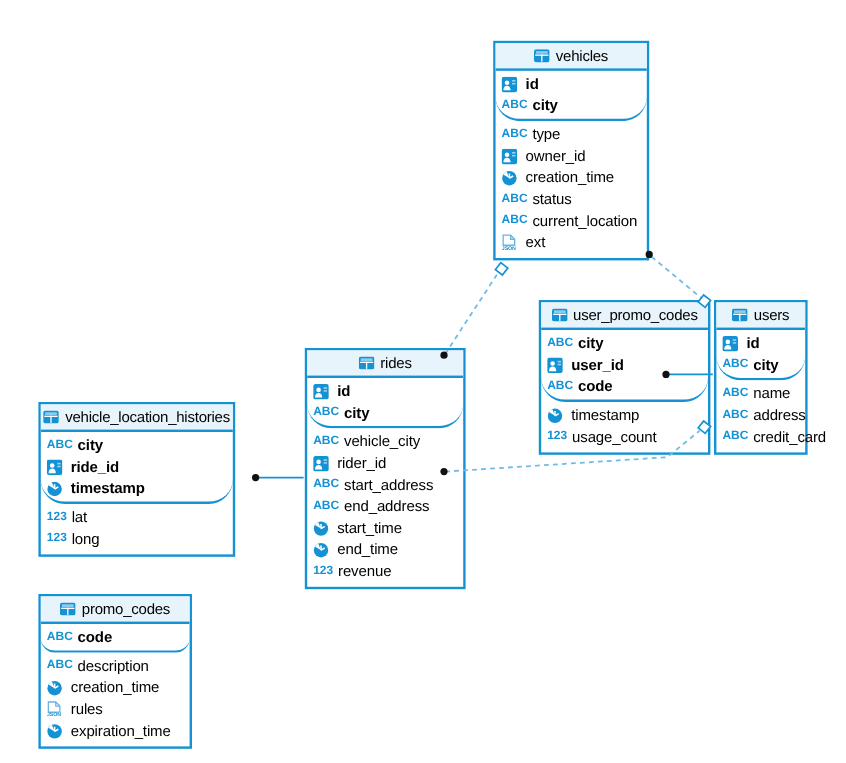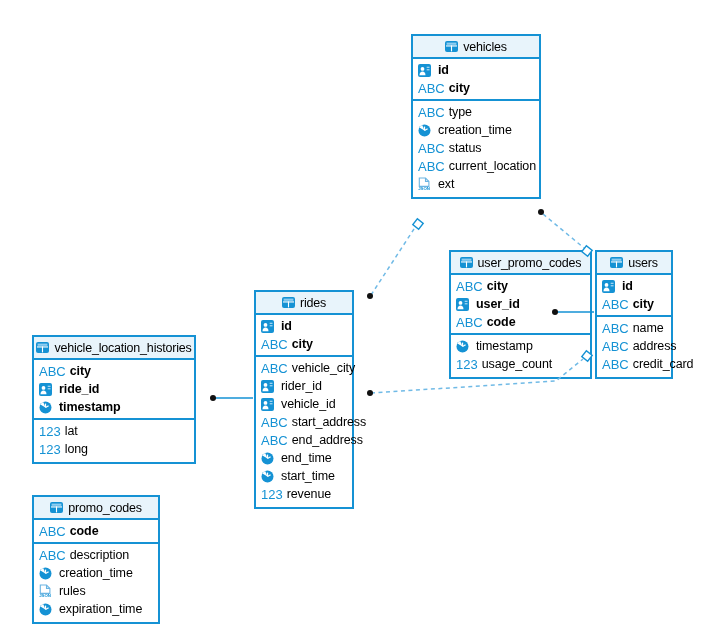--- a/index.html
+++ b/index.html
@@ -1,25 +1,25 @@
 <!DOCTYPE html>
 <html><head>
 <meta charset="utf-8">
 <style>
   html,body{margin:0;padding:0;background:#fff;}
   body{width:705px;height:636px;position:relative;font-family:"Liberation Sans",sans-serif;}
   .canvas{position:absolute;left:0;top:0;width:705px;height:636px;background:#fff;overflow:hidden;}
   .tbl{position:absolute;background:#fff;border:2px solid #1592d4;box-sizing:border-box;z-index:1;}
   .tbl-header{height:21px;border-bottom:2px solid #1592d4;background:#e8f4fb;display:flex;align-items:center;justify-content:center;gap:5px;font-size:12.5px;letter-spacing:-0.2px;color:#000;white-space:nowrap;}
-  .sec-pk{padding:2px 0;border-bottom:2px solid #1592d4;}
+  .sec-pk{padding:2px 0;border-bottom:2px solid #1592d4;border-radius:20px;}
   .sec-cols{padding:2px 0 4px;}
   .row{height:18px;display:flex;align-items:center;gap:4px;padding:0 5px;font-size:12.5px;letter-spacing:-0.1px;color:#000;white-space:nowrap;}
   .row.pk{font-weight:bold;}
   .ic{flex:0 0 16px;display:flex;align-items:center;justify-content:flex-start;}
-  .txt-ic,.num-ic{color:#1592d4;font-weight:400;font-size:13px;letter-spacing:0;line-height:1;}
+  .txt-ic,.num-ic{color:#1592d4;font-weight:700;font-size:10px;letter-spacing:0;line-height:1;}
   .rel-svg{position:absolute;left:0;top:0;z-index:2;pointer-events:none;}
 </style>
 </head>
 <body>
 
 <div class="canvas">
   <div id="tables-layer">
       <div class="tbl" style="left: 411px; top: 34px; width: 130px;">
         <div class="tbl-header">
           <span class="ic" style="flex:0 0 13px">
@@ -55,20 +55,32 @@
         <div class="sec-cols">
           <div class="row">
             <span class="ic">
               <span class="txt-ic">ABC</span>
             </span>
             <span>type</span>
           </div>
           <div class="row">
             <span class="ic">
               <svg width="13" height="13" viewBox="0 0 13 13">
+                <rect width="13" height="13" rx="2" fill="#1592d4"></rect>
+                <circle cx="4.5" cy="4.9" r="1.9" fill="#fff"></circle>
+                <path d="M1.5 11.3 C1.5 8.7 2.9 7.5 4.5 7.5 C6.1 7.5 7.5 8.7 7.5 11.3 Z" fill="#fff"></path>
+                <rect x="8.7" y="2.7" width="2.8" height="1.3" fill="#9fd4f1"></rect>
+                <rect x="8.7" y="5.1" width="2.8" height="1.3" fill="#9fd4f1"></rect>
+              </svg>
+            </span>
+            <span>owner_id</span>
+          </div>
+          <div class="row">
+            <span class="ic">
+              <svg width="13" height="13" viewBox="0 0 13 13">
                 <circle cx="6.5" cy="6.5" r="6" fill="#1592d4"></circle>
                 <path d="M6.5 6.5 L1.4 3.4 A6 6 0 0 1 4.2 0.9 Z" fill="#fff"></path>
                 <line x1="6.5" y1="6.5" x2="6.5" y2="2.6" stroke="#fff" stroke-width="1.3"></line>
                 <line x1="6.5" y1="6.5" x2="9.6" y2="4.7" stroke="#fff" stroke-width="1.3"></line>
               </svg>
             </span>
             <span>creation_time</span>
           </div>
           <div class="row">
             <span class="ic">
@@ -198,21 +210,21 @@
             <span>address</span>
           </div>
           <div class="row">
             <span class="ic">
               <span class="txt-ic">ABC</span>
             </span>
             <span>credit_card</span>
           </div>
         </div>
       </div>
-      <div class="tbl" style="left: 254px; top: 290px; width: 100px;">
+      <div class="tbl" style="left: 254px; top: 290px; width: 134px;">
         <div class="tbl-header">
           <span class="ic" style="flex:0 0 13px">
             <svg width="13" height="11" viewBox="0 0 13 11">
               <rect width="13" height="11" rx="2" fill="#1592d4"></rect>
               <rect x="1.6" y="1.6" width="9.8" height="2.2" fill="#8ecdf0"></rect>
               <rect x="1" y="4.4" width="11" height="1.1" fill="#fff"></rect>
               <rect x="5.95" y="4.4" width="1.1" height="6" fill="#fff"></rect>
             </svg>
           </span>
           <span>rides</span>
@@ -251,63 +263,51 @@
                 <circle cx="4.5" cy="4.9" r="1.9" fill="#fff"></circle>
                 <path d="M1.5 11.3 C1.5 8.7 2.9 7.5 4.5 7.5 C6.1 7.5 7.5 8.7 7.5 11.3 Z" fill="#fff"></path>
                 <rect x="8.7" y="2.7" width="2.8" height="1.3" fill="#9fd4f1"></rect>
                 <rect x="8.7" y="5.1" width="2.8" height="1.3" fill="#9fd4f1"></rect>
               </svg>
             </span>
             <span>rider_id</span>
           </div>
           <div class="row">
             <span class="ic">
-              <svg width="13" height="13" viewBox="0 0 13 13">
-                <rect width="13" height="13" rx="2" fill="#1592d4"></rect>
-                <circle cx="4.5" cy="4.9" r="1.9" fill="#fff"></circle>
-                <path d="M1.5 11.3 C1.5 8.7 2.9 7.5 4.5 7.5 C6.1 7.5 7.5 8.7 7.5 11.3 Z" fill="#fff"></path>
-                <rect x="8.7" y="2.7" width="2.8" height="1.3" fill="#9fd4f1"></rect>
-                <rect x="8.7" y="5.1" width="2.8" height="1.3" fill="#9fd4f1"></rect>
-              </svg>
-            </span>
-            <span>vehicle_id</span>
-          </div>
-          <div class="row">
-            <span class="ic">
               <span class="txt-ic">ABC</span>
             </span>
             <span>start_address</span>
           </div>
           <div class="row">
             <span class="ic">
               <span class="txt-ic">ABC</span>
             </span>
             <span>end_address</span>
           </div>
           <div class="row">
             <span class="ic">
               <svg width="13" height="13" viewBox="0 0 13 13">
                 <circle cx="6.5" cy="6.5" r="6" fill="#1592d4"></circle>
                 <path d="M6.5 6.5 L1.4 3.4 A6 6 0 0 1 4.2 0.9 Z" fill="#fff"></path>
                 <line x1="6.5" y1="6.5" x2="6.5" y2="2.6" stroke="#fff" stroke-width="1.3"></line>
                 <line x1="6.5" y1="6.5" x2="9.6" y2="4.7" stroke="#fff" stroke-width="1.3"></line>
               </svg>
             </span>
+            <span>start_time</span>
+          </div>
+          <div class="row">
+            <span class="ic">
+              <svg width="13" height="13" viewBox="0 0 13 13">
+                <circle cx="6.5" cy="6.5" r="6" fill="#1592d4"></circle>
+                <path d="M6.5 6.5 L1.4 3.4 A6 6 0 0 1 4.2 0.9 Z" fill="#fff"></path>
+                <line x1="6.5" y1="6.5" x2="6.5" y2="2.6" stroke="#fff" stroke-width="1.3"></line>
+                <line x1="6.5" y1="6.5" x2="9.6" y2="4.7" stroke="#fff" stroke-width="1.3"></line>
+              </svg>
+            </span>
             <span>end_time</span>
-          </div>
-          <div class="row">
-            <span class="ic">
-              <svg width="13" height="13" viewBox="0 0 13 13">
-                <circle cx="6.5" cy="6.5" r="6" fill="#1592d4"></circle>
-                <path d="M6.5 6.5 L1.4 3.4 A6 6 0 0 1 4.2 0.9 Z" fill="#fff"></path>
-                <line x1="6.5" y1="6.5" x2="6.5" y2="2.6" stroke="#fff" stroke-width="1.3"></line>
-                <line x1="6.5" y1="6.5" x2="9.6" y2="4.7" stroke="#fff" stroke-width="1.3"></line>
-              </svg>
-            </span>
-            <span>start_time</span>
           </div>
           <div class="row">
             <span class="ic">
               <span class="num-ic">123</span>
             </span>
             <span>revenue</span>
           </div>
         </div>
       </div>
       <div class="tbl" style="left: 32px; top: 335px; width: 164px;">

